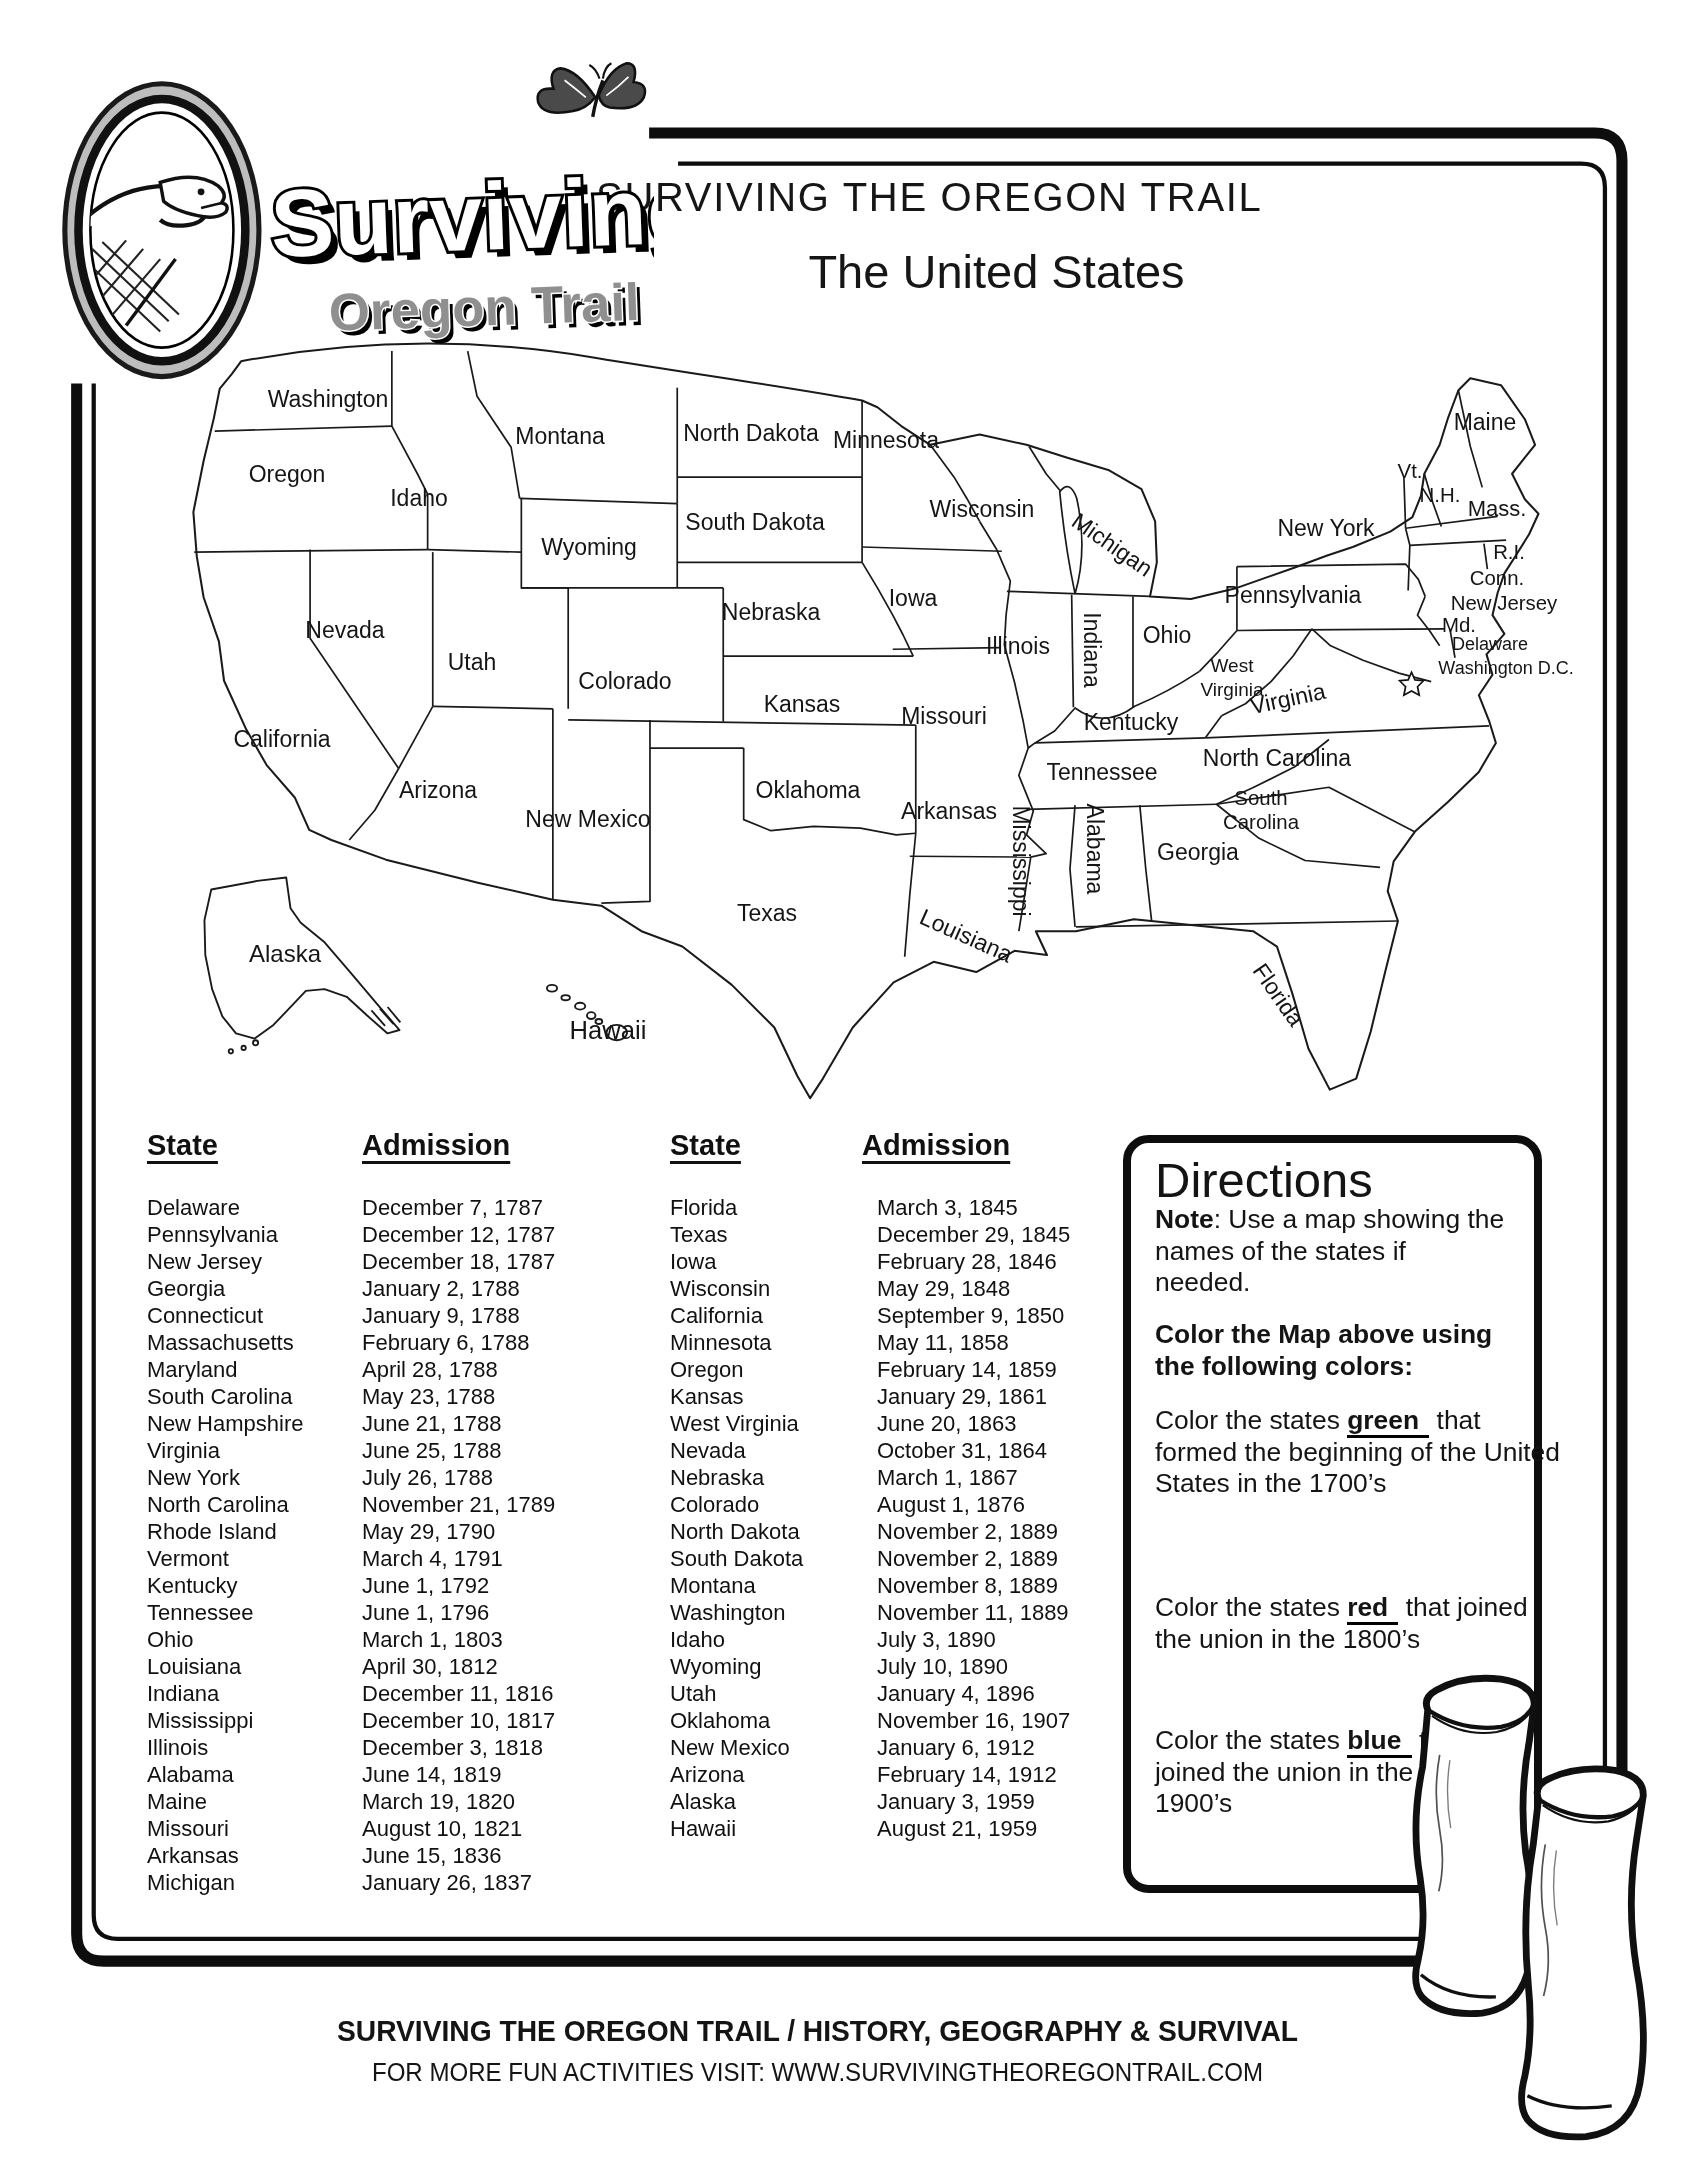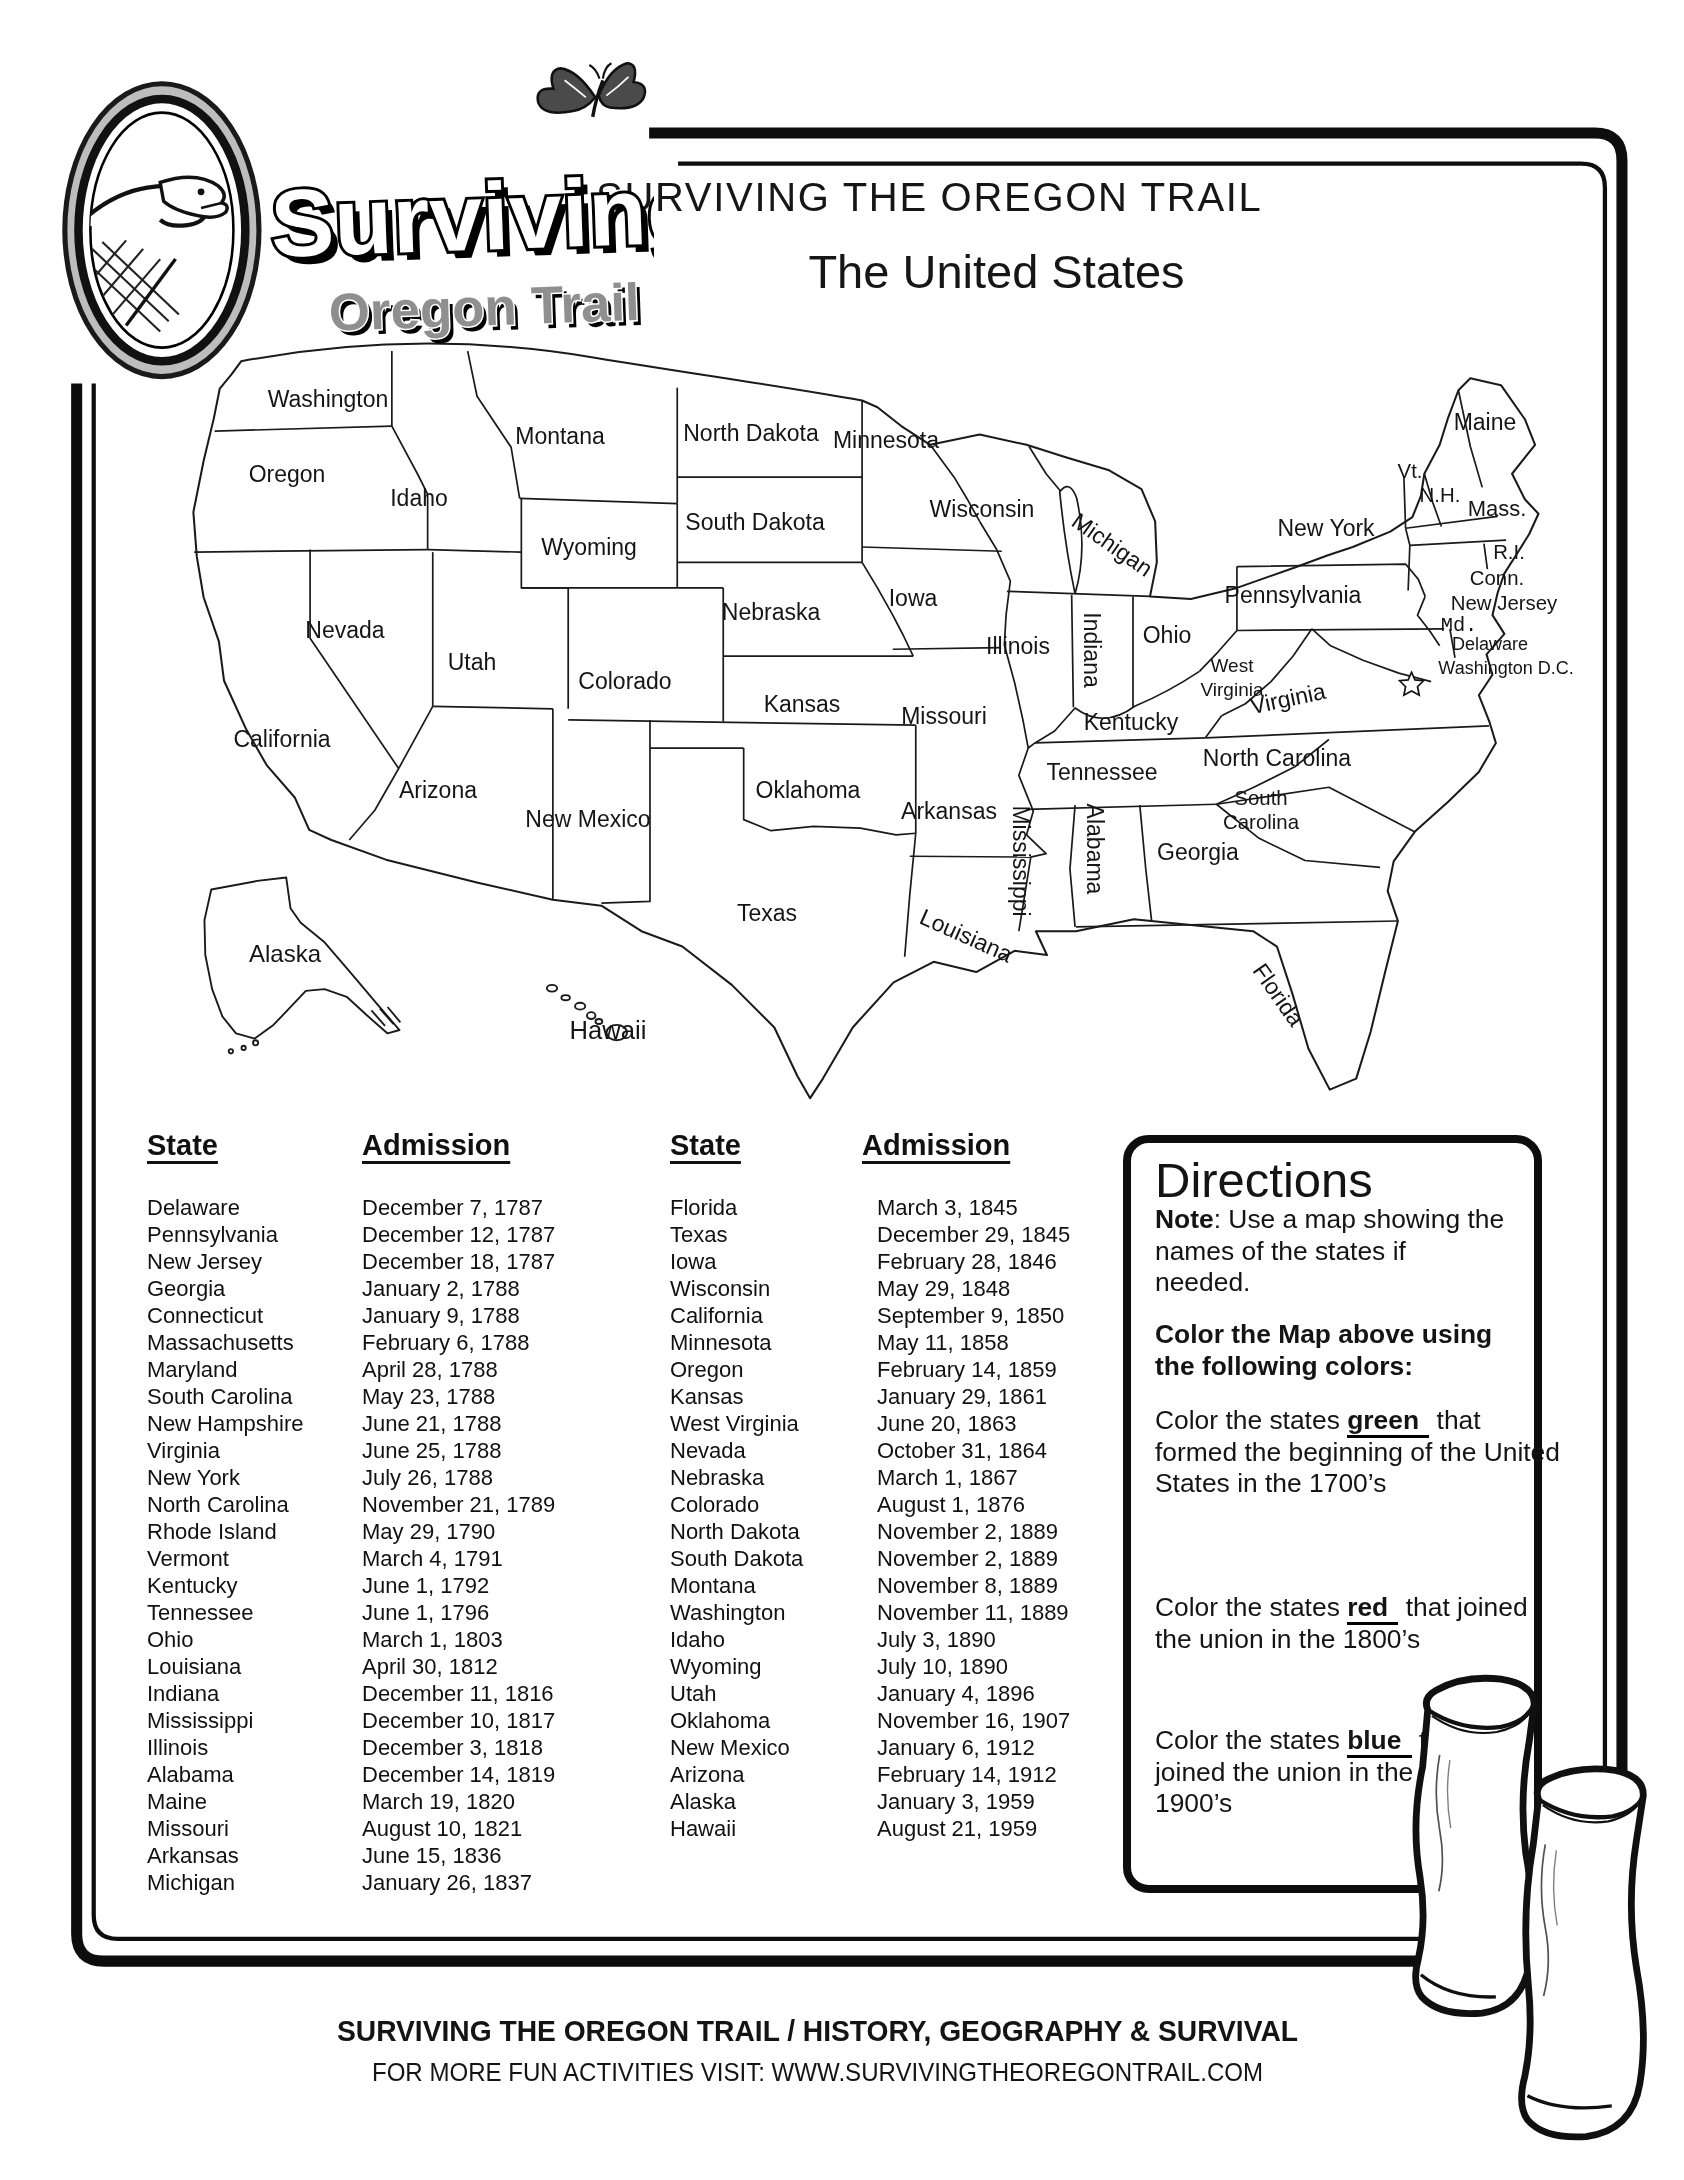--- a/index.html
+++ b/index.html
@@ -156,21 +156,21 @@
       <div class="mlabel" style="left: 1112px; top: 545px; transform: translate(-50%, -50%) rotate(35deg);">Michigan</div>
       <div class="mlabel" style="left: 1485px; top: 422px; transform: translate(-50%, -50%);">Maine</div>
       <div class="mlabel" style="left: 1410px; top: 471px; font-size: 20.4px; transform: translate(-50%, -50%);">Vt.</div>
       <div class="mlabel" style="left: 1440px; top: 495px; font-size: 20.4px; transform: translate(-50%, -50%);">N.H.</div>
       <div class="mlabel" style="left: 1497px; top: 509px; font-size: 22px; transform: translate(-50%, -50%);">Mass.</div>
       <div class="mlabel" style="left: 1326px; top: 528px; transform: translate(-50%, -50%);">New York</div>
       <div class="mlabel" style="left: 1509px; top: 552px; font-size: 20.4px; transform: translate(-50%, -50%);">R.I.</div>
       <div class="mlabel" style="left: 1497px; top: 578px; font-size: 20.4px; transform: translate(-50%, -50%);">Conn.</div>
       <div class="mlabel" style="left: 1293px; top: 595px; transform: translate(-50%, -50%);">Pennsylvania</div>
       <div class="mlabel" style="left: 1504px; top: 603px; font-size: 20.4px; transform: translate(-50%, -50%);">New Jersey</div>
-      <div class="mlabel" style="left: 1459px; top: 625px; font-size: 20.4px; transform: translate(-50%, -50%); font-family: Liberation Mono, monospace;">Md.</div>
+      <div class="mlabel" style="left: 1459px; top: 625px; font-size: 20.4px; transform: translate(-50%, -50%);">Md.</div>
       <div class="mlabel" style="left: 1490px; top: 644px; font-size: 18px; transform: translate(-50%, -50%);">Delaware</div>
       <div class="mlabel" style="left: 1506px; top: 668px; font-size: 18px; transform: translate(-50%, -50%);">Washington D.C.</div>
       <div class="mlabel" style="left: 755px; top: 522px; transform: translate(-50%, -50%);">South Dakota</div>
       <div class="mlabel" style="left: 589px; top: 547px; transform: translate(-50%, -50%);">Wyoming</div>
       <div class="mlabel" style="left: 771px; top: 612px; transform: translate(-50%, -50%);">Nebraska</div>
       <div class="mlabel" style="left: 913px; top: 598px; transform: translate(-50%, -50%);">Iowa</div>
       <div class="mlabel" style="left: 345px; top: 630px; transform: translate(-50%, -50%);">Nevada</div>
       <div class="mlabel" style="left: 472px; top: 662px; transform: translate(-50%, -50%);">Utah</div>
       <div class="mlabel" style="left: 625px; top: 681px; transform: translate(-50%, -50%);">Colorado</div>
       <div class="mlabel" style="left: 802px; top: 704px; transform: translate(-50%, -50%);">Kansas</div>
@@ -329,21 +329,21 @@
       <div class="trow">
         <span class="tstate">Mississippi</span>
         <span class="tdate">December 10, 1817</span>
       </div>
       <div class="trow">
         <span class="tstate">Illinois</span>
         <span class="tdate">December 3, 1818</span>
       </div>
       <div class="trow">
         <span class="tstate">Alabama</span>
-        <span class="tdate">December 14, 1819</span>
+        <span class="tdate">June 14, 1819</span>
       </div>
       <div class="trow">
         <span class="tstate">Maine</span>
         <span class="tdate">March 19, 1820</span>
       </div>
       <div class="trow">
         <span class="tstate">Missouri</span>
         <span class="tdate">August 10, 1821</span>
       </div>
       <div class="trow">

